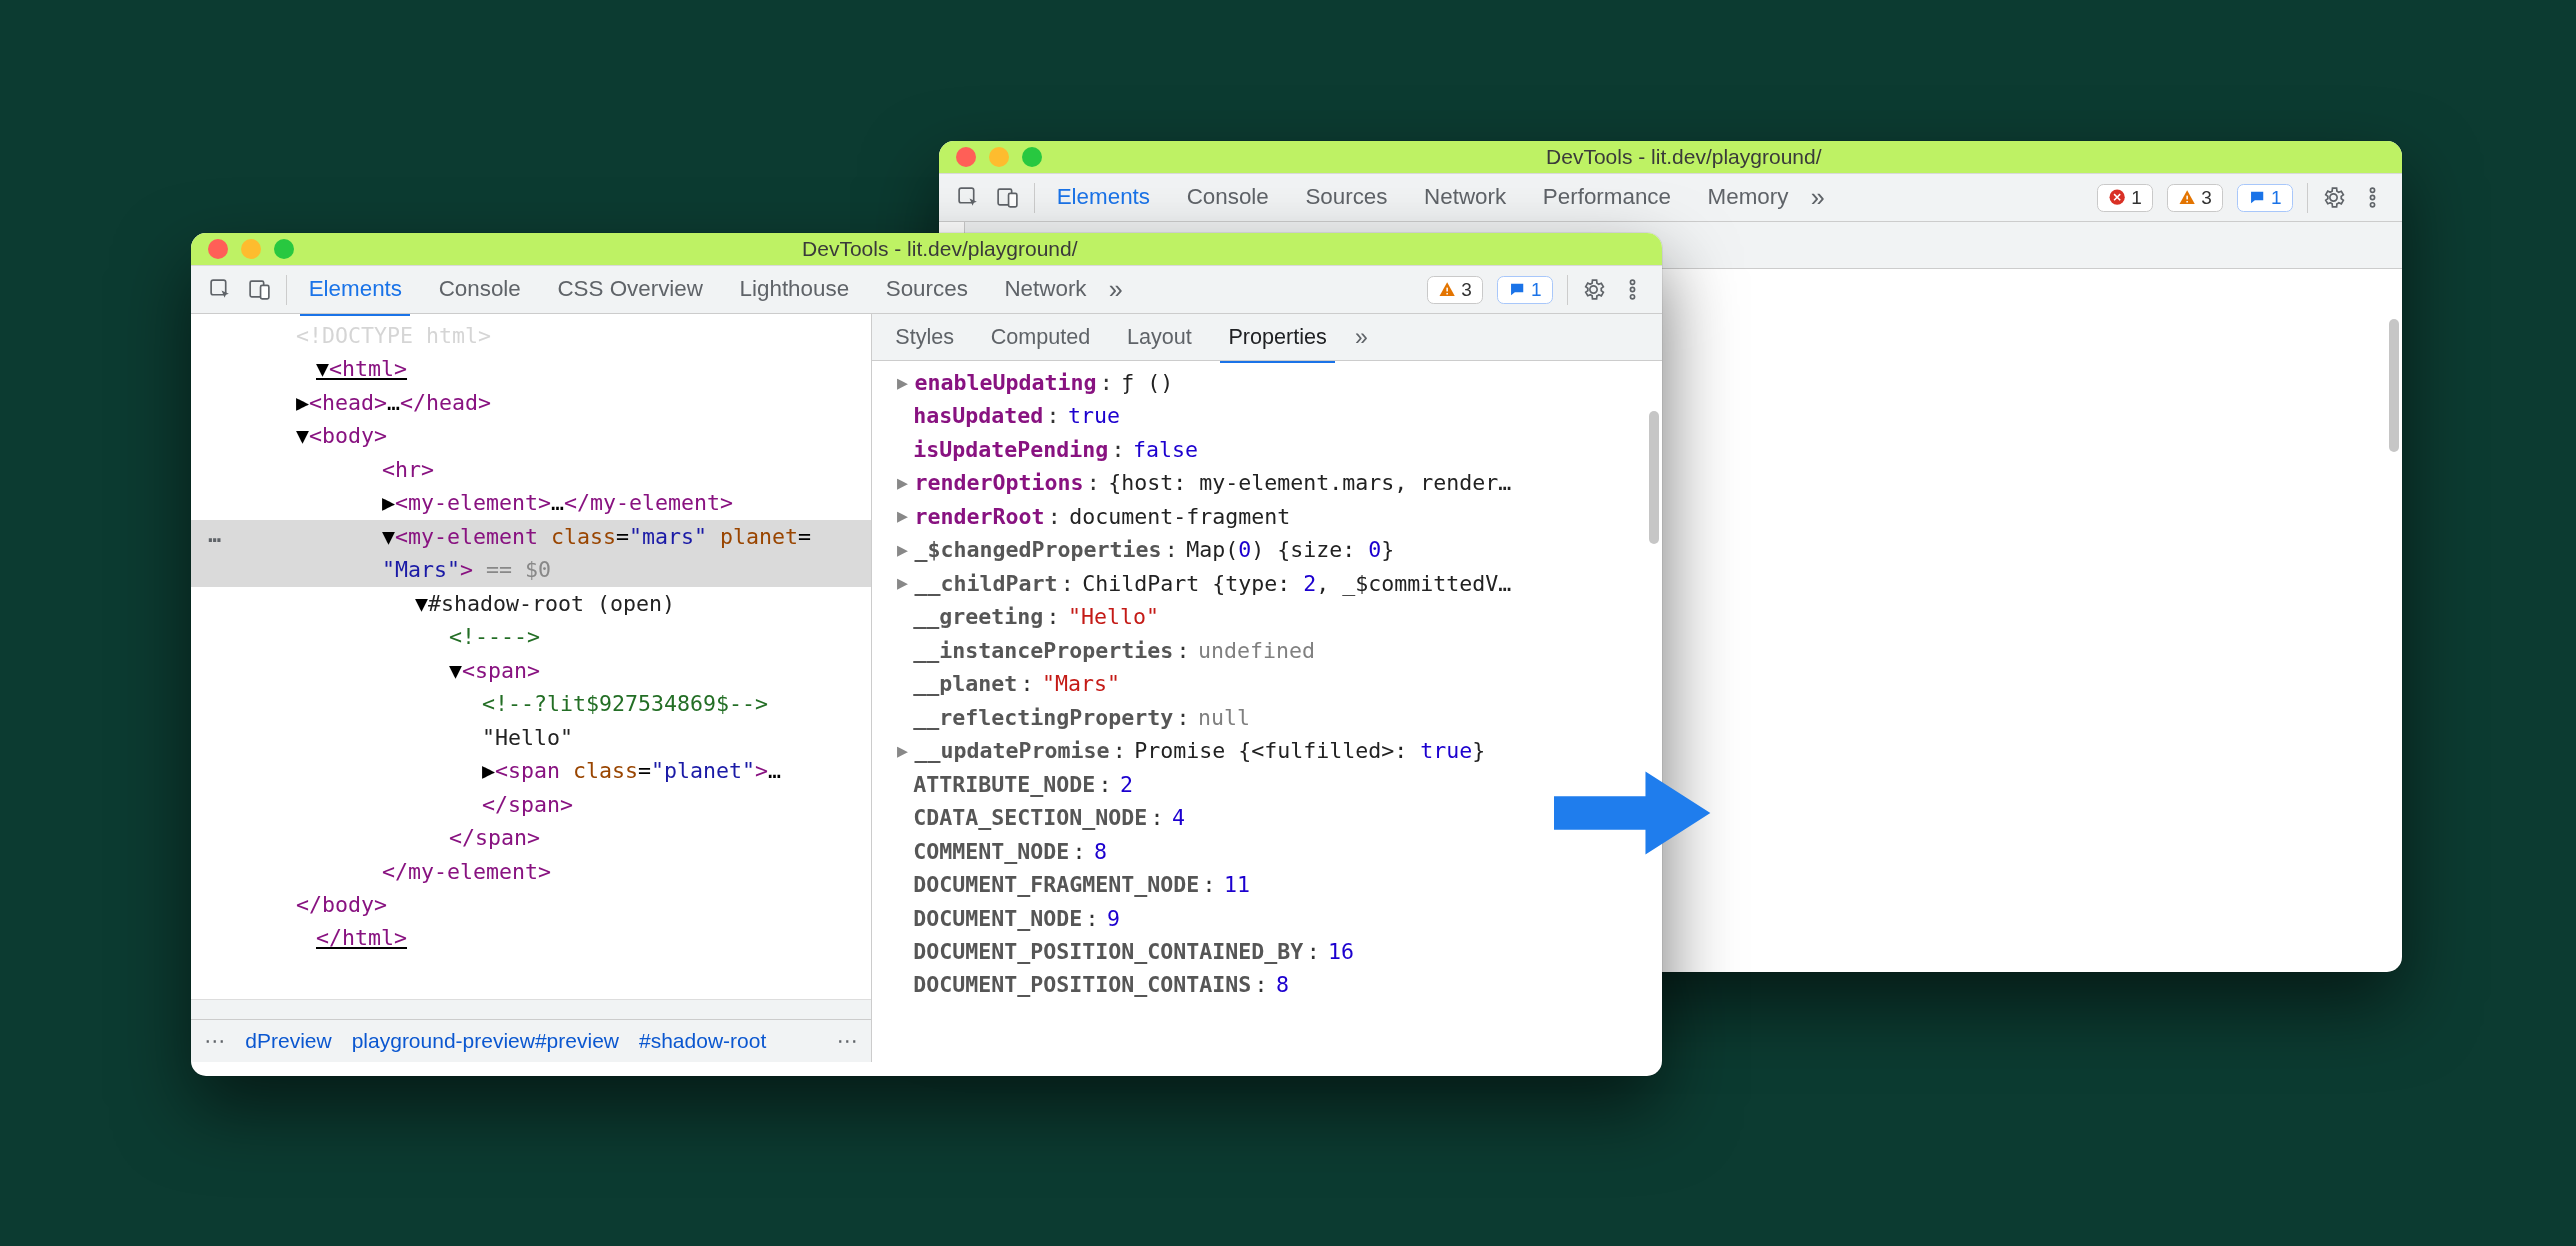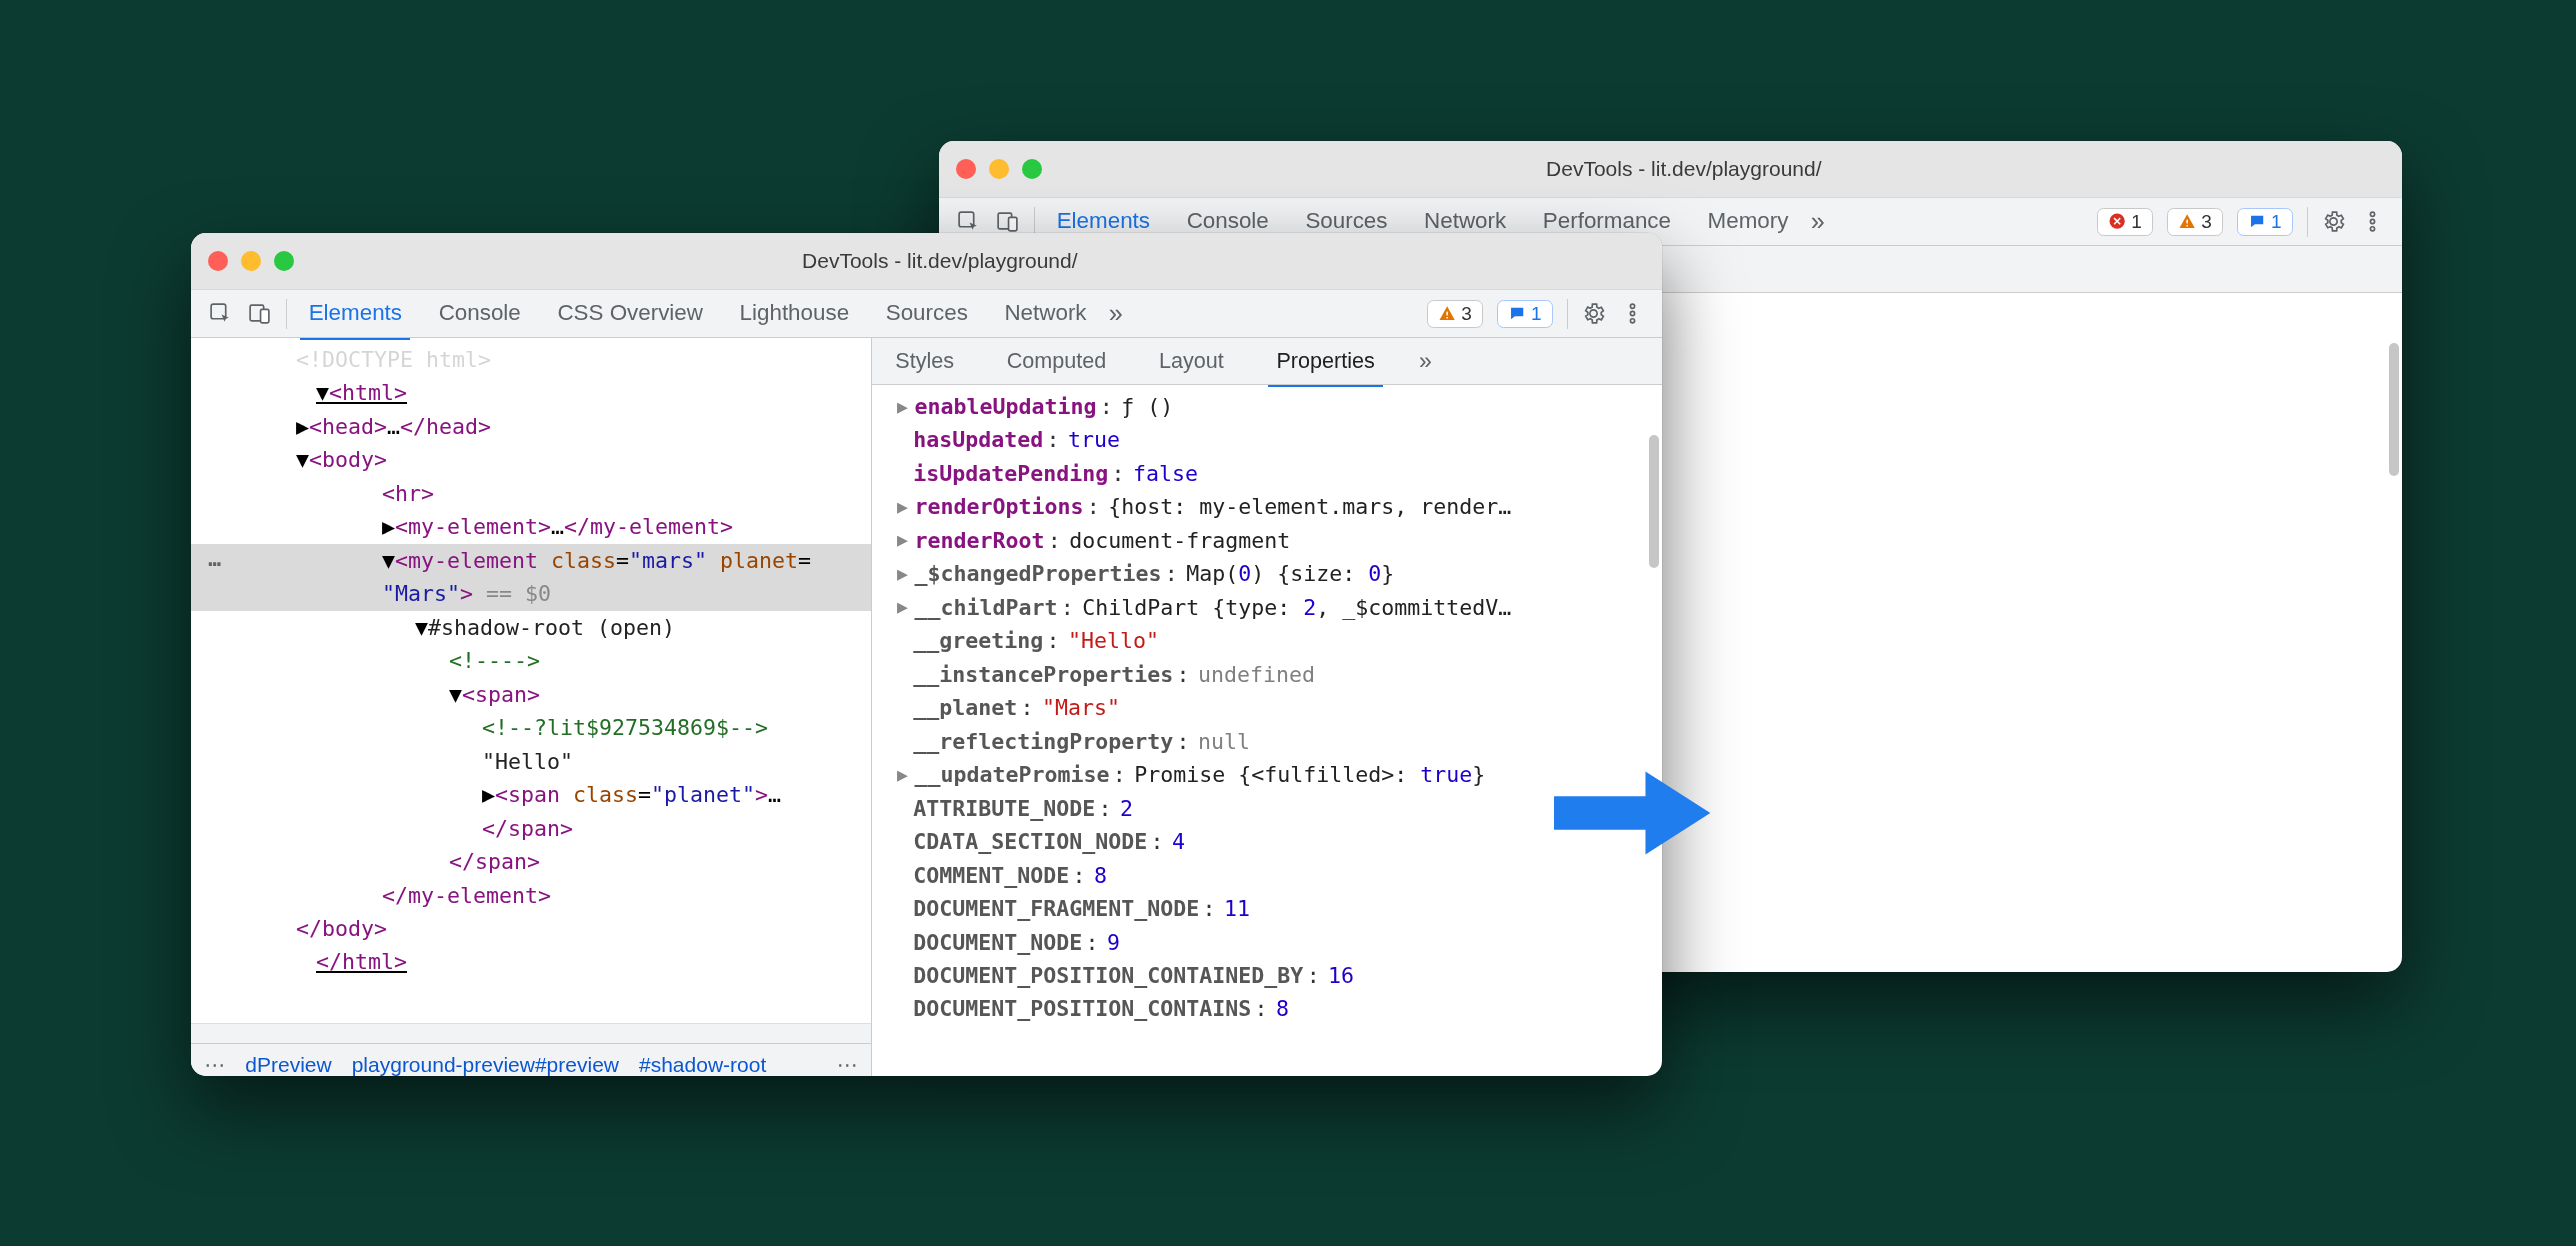--- a/index.html
+++ b/index.html
@@ -13,22 +13,22 @@
 
   
   .win {
     position: absolute;
     background: #fff;
     border-radius: 15px;
     overflow: hidden;
     box-shadow: 0 33px 75px rgba(0,0,0,.55), 0 0 0 0.8px rgba(0,0,0,.08);
   }
   .titlebar {
-    height: 57px;
-    background: #e5e5e5;
+    height: 33px;
+    background: #bef264;
     border-bottom: 0.8px solid #d9d9d9;
     display: flex;
     align-items: center;
     padding: 0 16.6px;
   }
   .traffic { display: flex; gap: 13.3px; }
   .dot { width: 20px; height: 20px; border-radius: 50%; }
   .dot.red { background: #ff5f57; }
   .dot.yellow { background: #febc2e; }
   .dot.green { background: #28c840; }
@@ -58,21 +58,21 @@
     height: 28px; padding: 0 10px; border-radius: 6.6px;
     border: 0.8px solid #c9c9c9; font-size: 19px; font-weight: 500;
     background: #fff; color: #333;
   }
   .badge svg { width: 18.3px; height: 18.3px; }
 
   .sub-tabs {
     height: 47px;
     background: #f1f3f4;
     border-bottom: 0.8px solid #ccc;
-    display: flex; align-items: center; gap: 36px;
+    display: flex; align-items: center; gap: 20px;
     padding: 0 15px;
     font-size: 21.6px; color: #5f6368;
   }
   .sub-tabs .tab-btn.active { color: #202124; border-bottom: 2.5px solid #1a73e8; }
 
   
   .panel {
     position: relative;
     padding: 5px 0 5px 8.3px;
     font-size: 21.6px; line-height: 1.55;

